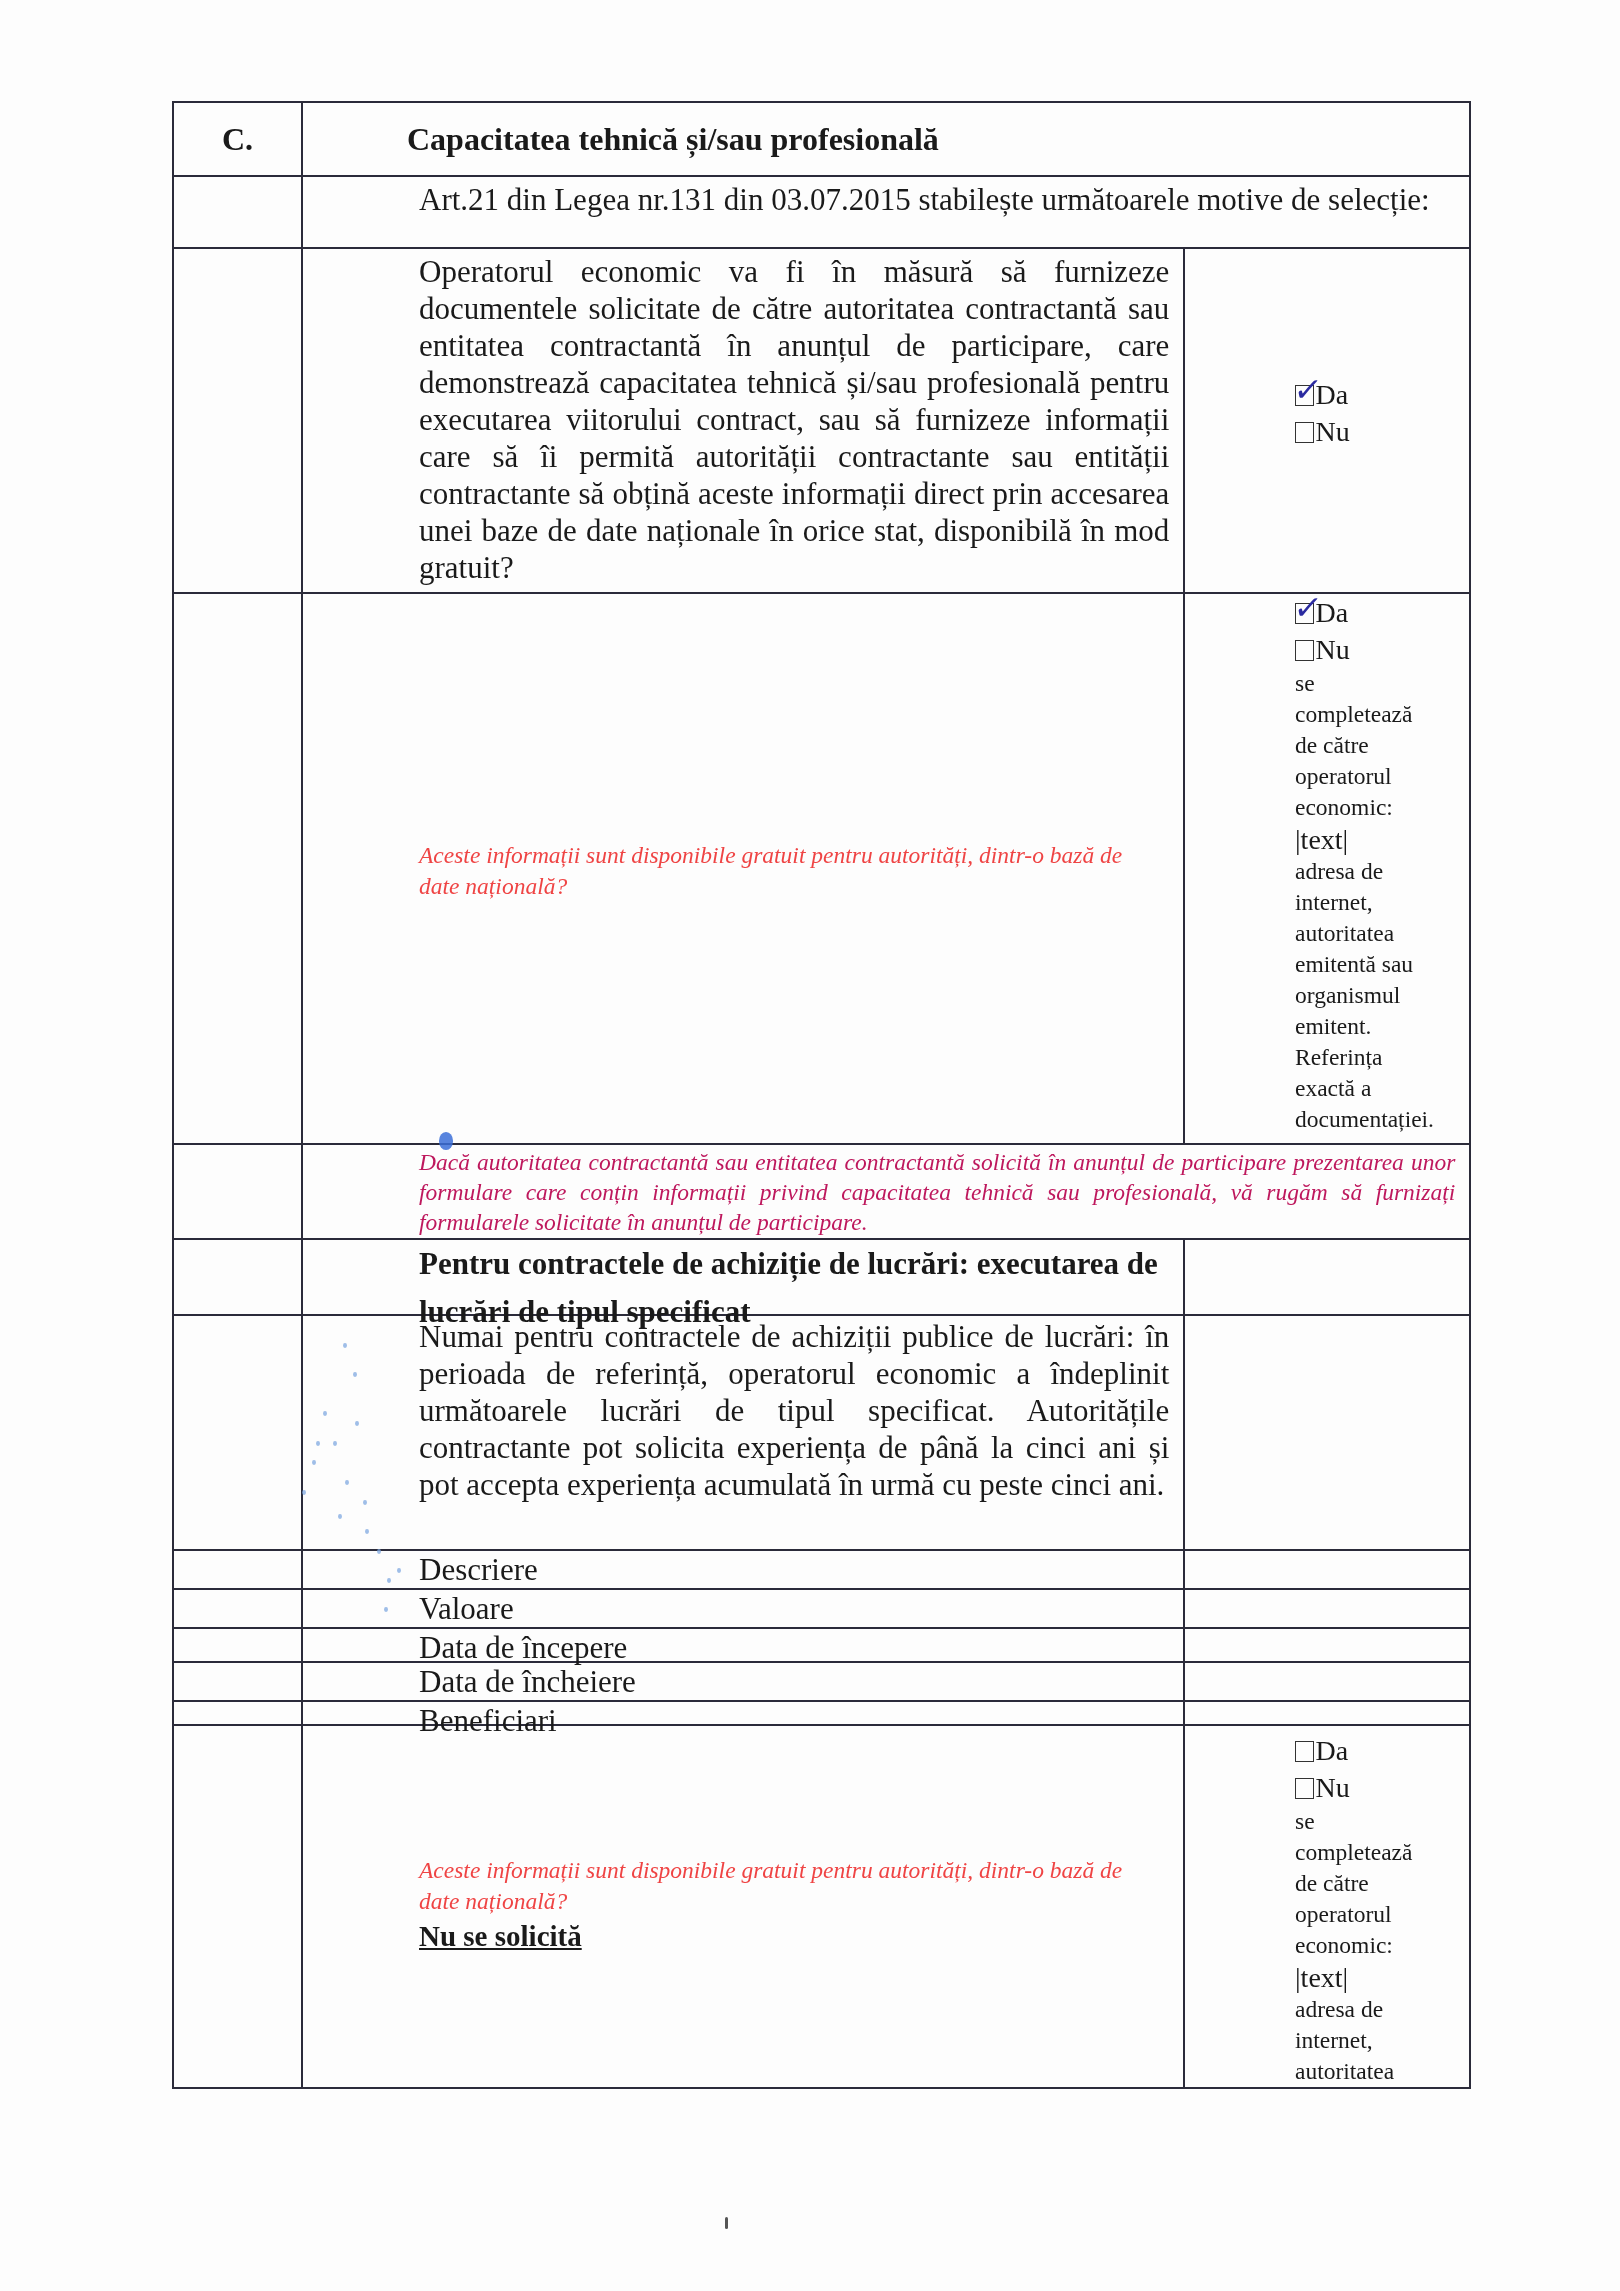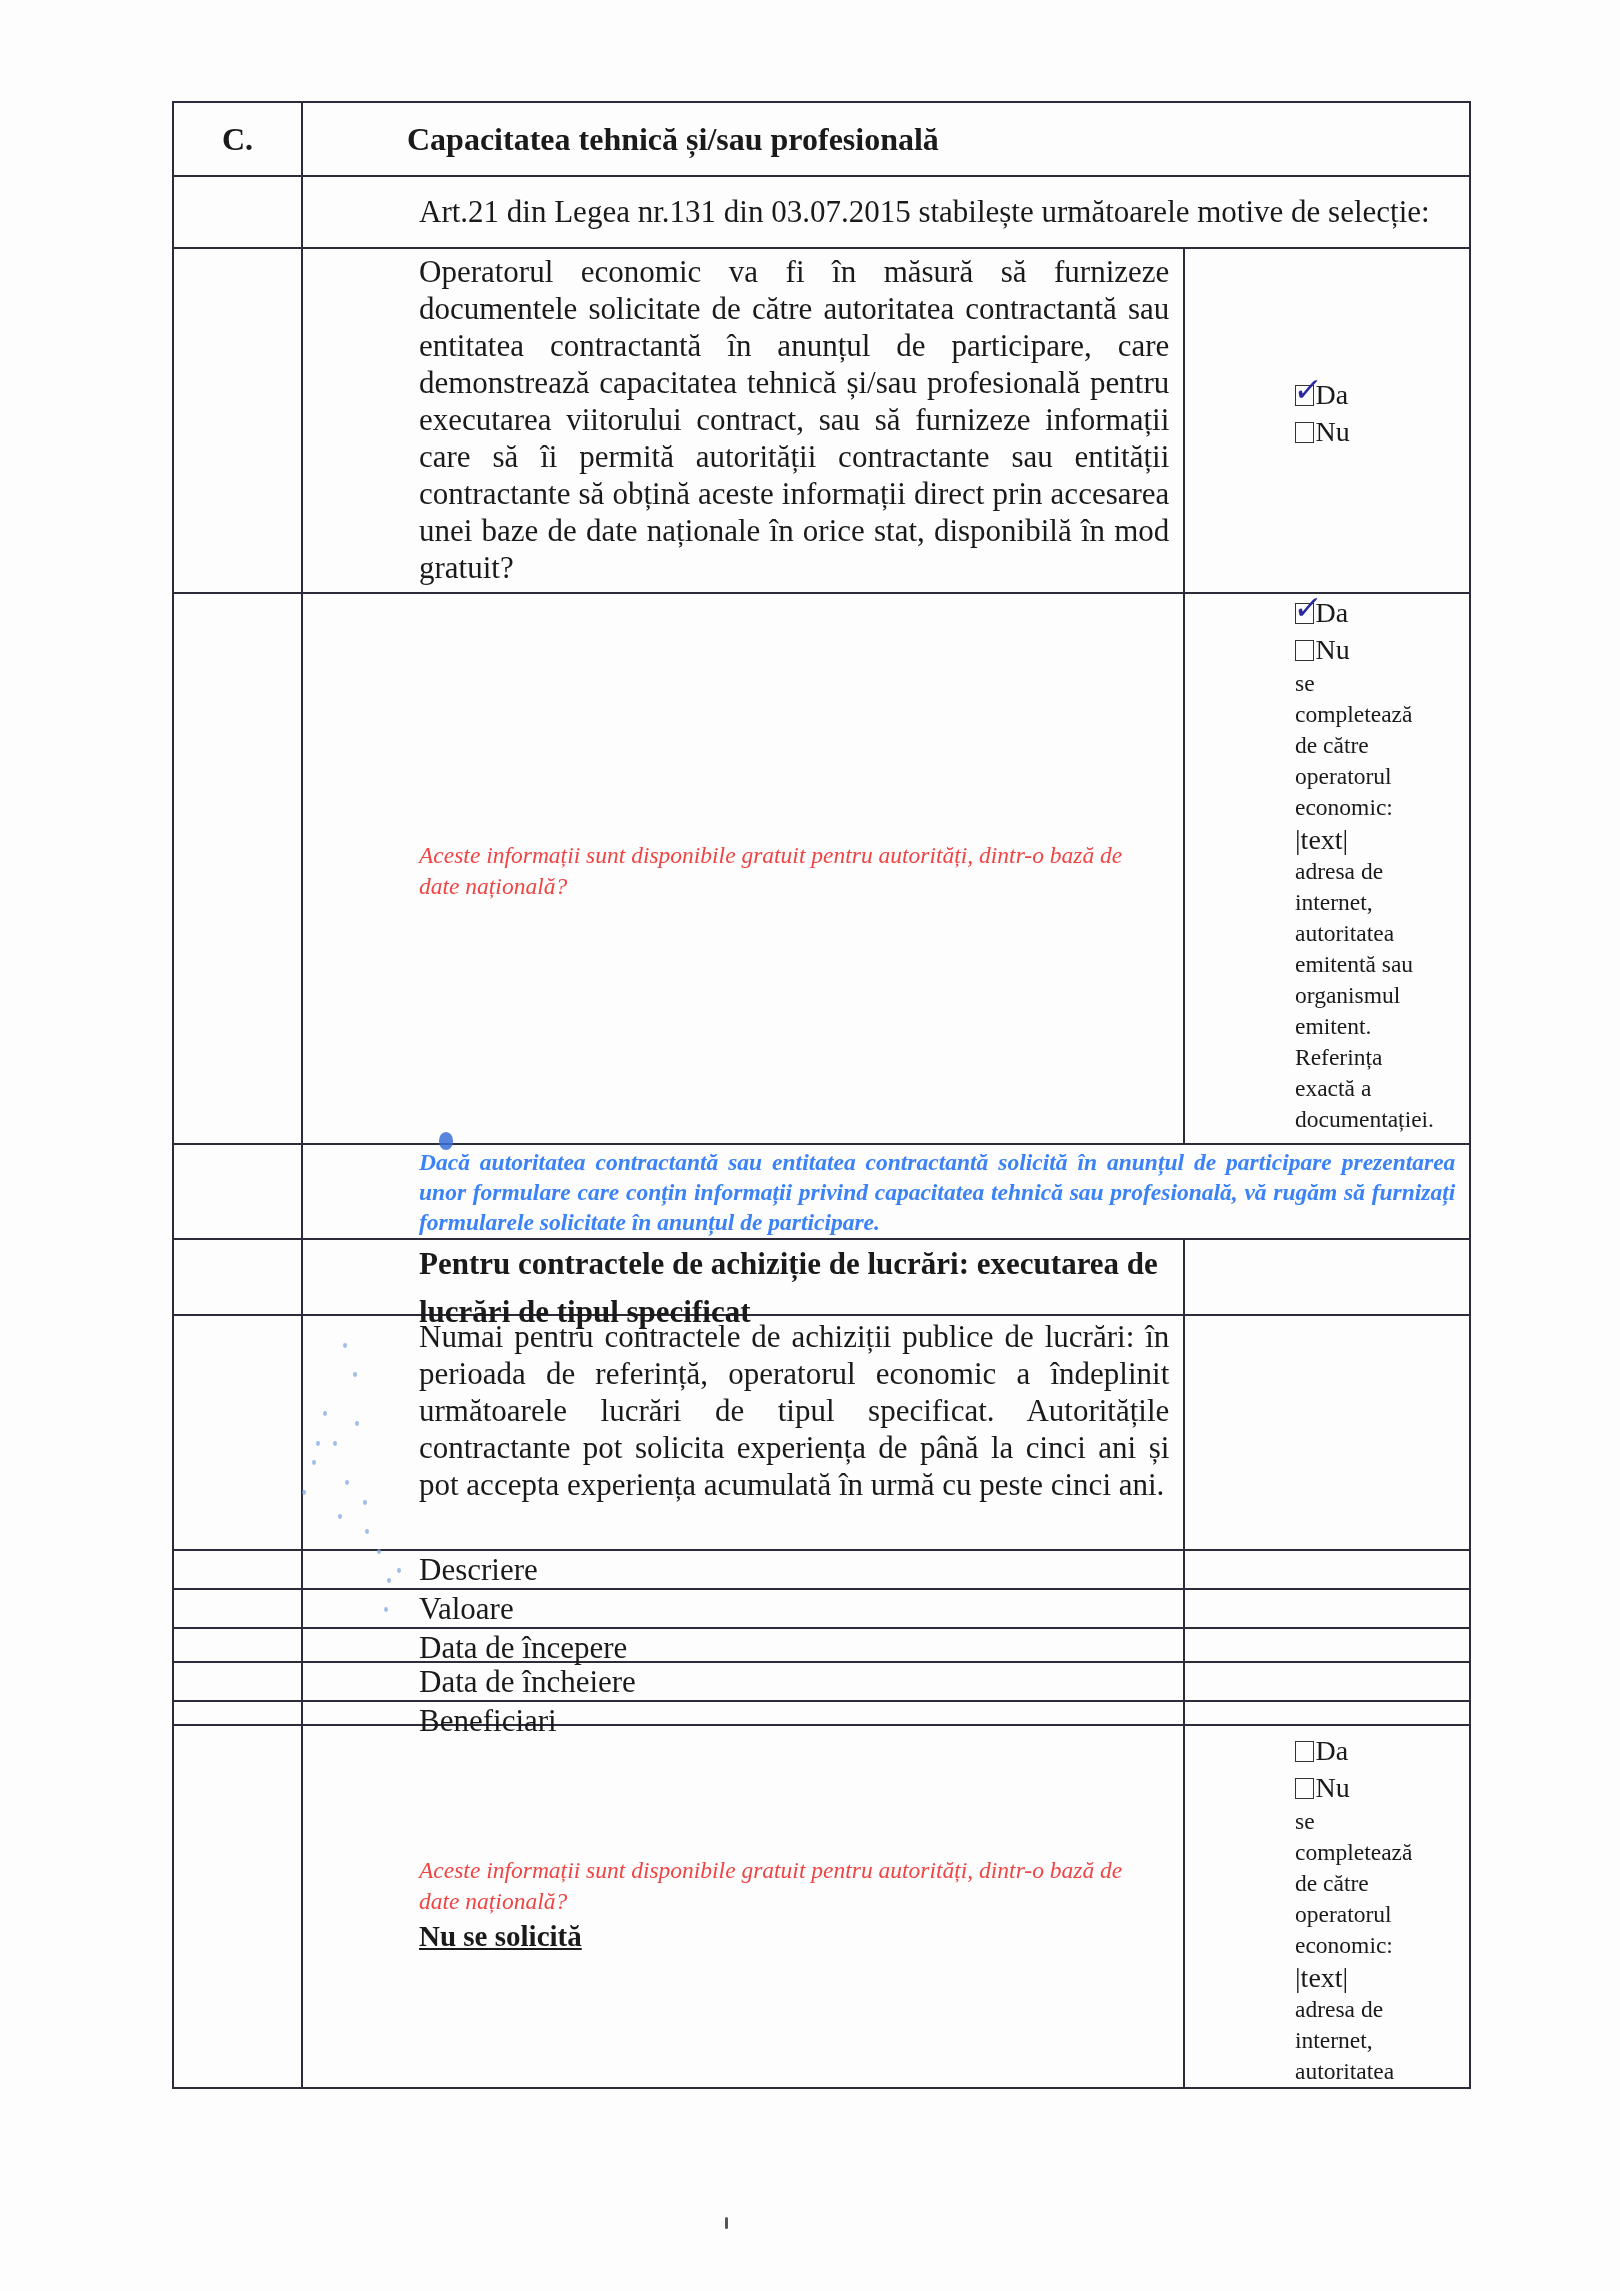--- a/index.html
+++ b/index.html
@@ -10,21 +10,21 @@
   .page { position: absolute; left: 0; top: 0; width: 1620px; height: 2292px; }
   .tbl { position: absolute; left: 172px; top: 101px; width: 1299px; border: 2px solid #2b2b3a; border-bottom: none; box-sizing: border-box; }
   .row { display: flex; border-bottom: 2px solid #2b2b3a; box-sizing: border-box; position: relative; }
   .c1 { width: 129px; border-right: 2px solid #2b2b3a; box-sizing: border-box; flex: none; }
   .c2 { flex: 1; box-sizing: border-box; padding: 0 13.7px 0 116px; }
   .c3 { width: 286px; border-left: 2px solid #2b2b3a; box-sizing: border-box; flex: none; padding-left: 110px; }
   .sec-letter { font-weight: bold; font-size: 32px; text-align: center; line-height: 73px; }
   .sec-title { font-weight: bold; font-size: 32px; line-height: 73px; }
   .para { font-size: 31px; line-height: 37px; text-align: justify; text-align-last: left; }
   .ital { font-style: italic; font-size: 23.5px; line-height: 31px; color: #ef4444; }
-  .ital-j { font-style: italic; font-size: 23.5px; line-height: 30px; text-align: justify; text-align-last: left; color: #3b82f6; font-weight: bold; }
+  .ital-j { font-style: italic; font-size: 23.5px; line-height: 30px; text-align: justify; text-align-last: left; color: #be185d; }
   .bold-h { font-weight: bold; font-size: 31px; line-height: 48px; }
   .opt { font-size: 28px; line-height: 37px; white-space: nowrap; }
   .box { display: inline-block; width: 18.6px; height: 20.6px; border: 1.5px solid #333; vertical-align: -2px; margin-right: 2px; position: relative; box-sizing: border-box; }
   .box .tick { position: absolute; left: -2px; top: -13.7px; font-size: 33px; line-height: 33px; color: #2a2aa0; font-weight: bold; font-family: "DejaVu Sans", sans-serif; transform: skewX(-8deg); }
   .note { font-size: 23.5px; line-height: 31px; }
   .mid-center { display: flex; flex-direction: column; justify-content: center; }
   .underline { text-decoration: underline; font-weight: bold; font-size: 29px; line-height: 39px; }
   .specks { position: absolute; pointer-events: none; }
   .speck { position: absolute; background: #7fa8e0; border-radius: 50%; opacity: 0.75; }
   .blue-dot { position: absolute; left: 439px; top: 1132px; width: 13.7px; height: 17.6px; background: #3b6fd8; border-radius: 50%; opacity: 0.85; }
@@ -36,21 +36,21 @@
 <div class="page">
   <div class="tbl">
 
     <div class="row" style="height:74px">
       <div class="c1 sec-letter">C.</div>
       <div class="c2 sec-title" style="padding-left:104px">Capacitatea tehnică și/sau profesională</div>
     </div>
 
     <div class="row" style="height:72px">
       <div class="c1"></div>
-      <div class="c2 para" style="padding-top:16px">Art.21 din Legea nr.131 din 03.07.2015 stabilește următoarele motive de selecție:</div>
+      <div class="c2 para" style="padding-top:4px">Art.21 din Legea nr.131 din 03.07.2015 stabilește următoarele motive de selecție:</div>
     </div>
 
     <div class="row" style="height:345px">
       <div class="c1"></div>
       <div class="c2 para" style="padding-top:3.9px">Operatorul economic va fi în măsură să furnizeze documentele solicitate de către autoritatea contractantă sau entitatea contractantă în anunțul de participare, care demonstrează capacitatea tehnică și/sau profesională pentru executarea viitorului contract, sau să furnizeze informații care să îi permită autorității contractante sau entității contractante să obțină aceste informații direct prin accesarea unei baze de date naționale în orice stat, disponibilă în mod gratuit?</div>
       <div class="c3 mid-center" style="justify-content:flex-start; padding-top:127px">
         <div class="opt">
           <span class="box"><span class="tick">✓</span></span><span>Da</span>
         </div>
         <div class="opt">

